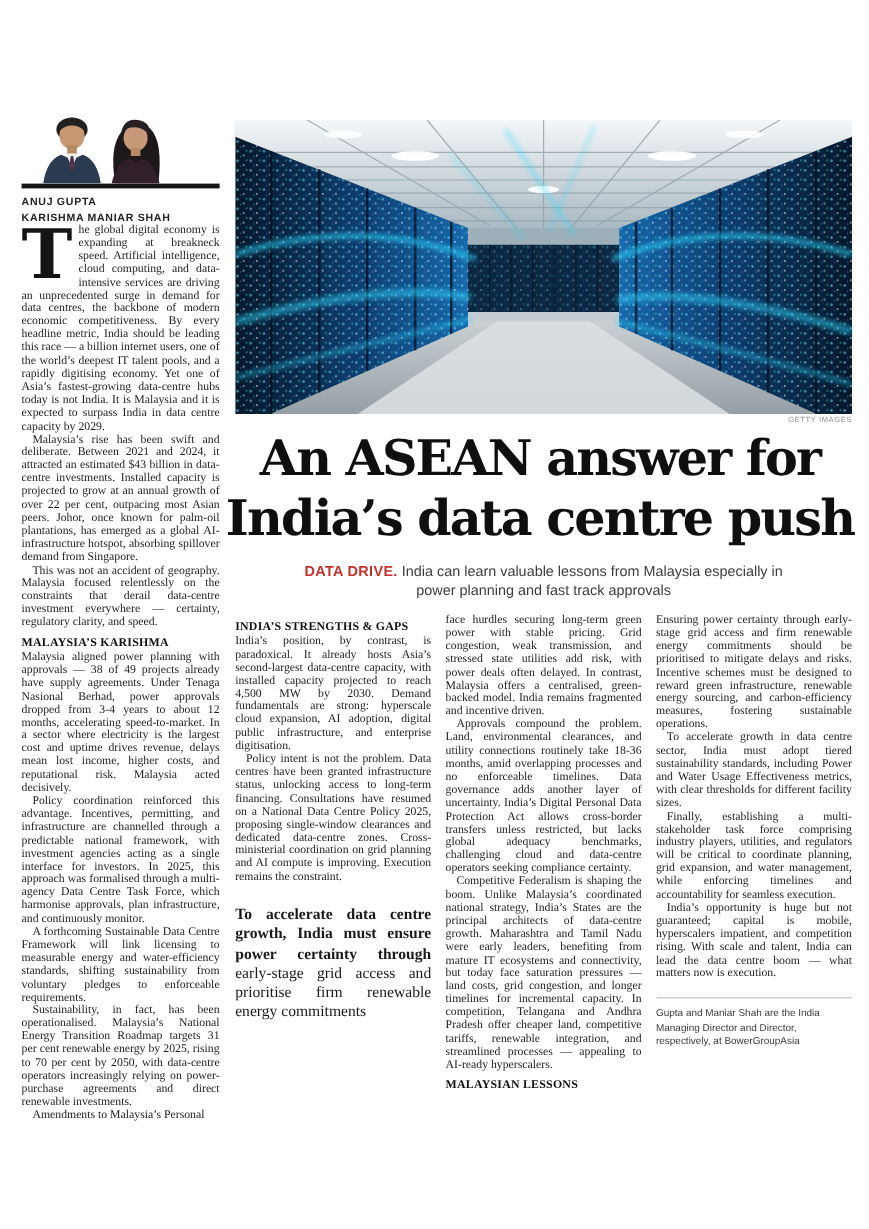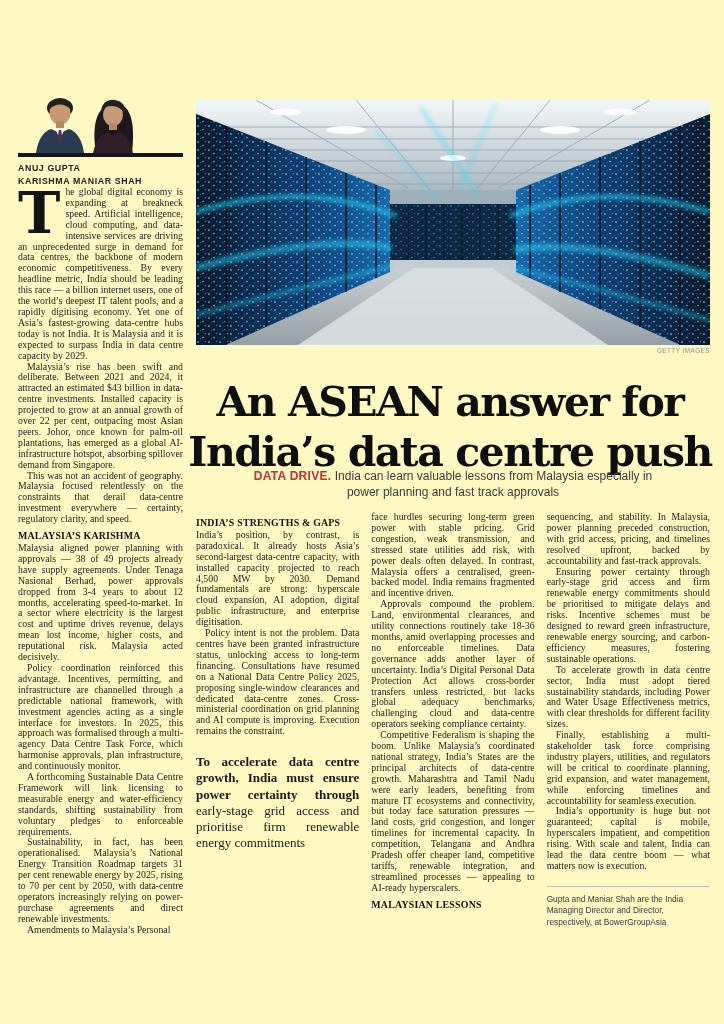--- a/index.html
+++ b/index.html
@@ -1,18 +1,18 @@
 <!DOCTYPE html>
 <html><head>
 <meta charset="utf-8">
 <style>
   * { margin:0; padding:0; box-sizing:border-box; }
   html,body { background:#e9e9e9; }
   .page {
-    position:relative; width:724px; height:1024px; background:#fef9c3;
+    position:relative; width:724px; height:1024px; background:#ffffff;
     margin:0 auto; overflow:hidden;
     font-family:"Liberation Serif", serif; color:#1b1b1b;
   }
   
   .byline-block { position:absolute; left:18px; top:92px; width:165px; }
   .headshots { position:relative; height:61px; }
   .headshot { position:absolute; bottom:0; }
   .headshot.man { left:12px; width:60px; height:60px; }
   .headshot.woman { left:64px; width:63px; height:61px; }
   .byline-rule { height:4px; background:#161616; width:165px; }
@@ -34,21 +34,21 @@
   }
   
   .hero { position:absolute; left:196px; top:100px; width:514px; height:245px; overflow:hidden; }
   .hero svg { display:block; width:100%; height:100%; }
   .photo-credit {
     position:absolute; left:196px; top:347px; width:514px; text-align:right;
     font-family:"Liberation Sans", sans-serif; font-size:6.3px; letter-spacing:.5px; color:#8d8d8d;
   }
   
   .headline {
-    position:absolute; left:186px; top:377px; width:528px; text-align:center;
+    position:absolute; left:186px; top:357px; width:528px; text-align:center;
     font-family:"DejaVu Serif", serif; font-weight:bold; color:#0f0f0f;
     font-size:41px; line-height:50px; letter-spacing:-1.5px;
   }
   .standfirst {
     position:absolute; left:236px; top:468px; width:434px; text-align:center;
     font-family:"Liberation Sans", sans-serif; font-size:12px; line-height:16px; color:#3c3c3c;
   }
   .kicker { font-weight:bold; letter-spacing:.3px; }
   
   .lower { position:absolute; left:196px; top:512px; width:514px; display:flex; gap:12px; }
@@ -233,21 +233,20 @@
     </div>
 
     <div class="col">
       <p>face hurdles securing long-term green power with stable pricing. Grid congestion, weak transmission, and stressed state utilities add risk, with power deals often delayed. In contrast, Malaysia offers a centralised, green-backed model. India remains fragmented and incentive driven.</p>
       <p>Approvals compound the problem. Land, environmental clearances, and utility connections routinely take 18-36 months, amid overlapping processes and no enforceable timelines. Data governance adds another layer of uncertainty. India’s Digital Personal Data Protection Act allows cross-border transfers unless restricted, but lacks global adequacy benchmarks, challenging cloud and data-centre operators seeking compliance certainty.</p>
       <p>Competitive Federalism is shaping the boom. Unlike Malaysia’s coordinated national strategy, India’s States are the principal architects of data-centre growth. Maharashtra and Tamil Nadu were early leaders, benefiting from mature IT ecosystems and connectivity, but today face saturation pressures — land costs, grid congestion, and longer timelines for incremental capacity. In competition, Telangana and Andhra Pradesh offer cheaper land, competitive tariffs, renewable integration, and streamlined processes — appealing to AI-ready hyperscalers.</p>
       <div class="section-head">MALAYSIAN LESSONS</div>
     </div>
 
     <div class="col">
-      <p>sequencing, and stability. In Malaysia, power planning preceded construction, with grid access, pricing, and timelines resolved upfront, backed by accountability and fast-track approvals.</p>
       <p>Ensuring power certainty through early-stage grid access and firm renewable energy commitments should be prioritised to mitigate delays and risks. Incentive schemes must be designed to reward green infrastructure, renewable energy sourcing, and carbon-efficiency measures, fostering sustainable operations.</p>
       <p>To accelerate growth in data centre sector, India must adopt tiered sustainability standards, including Power and Water Usage Effectiveness metrics, with clear thresholds for different facility sizes.</p>
       <p>Finally, establishing a multi-stakeholder task force comprising industry players, utilities, and regulators will be critical to coordinate planning, grid expansion, and water management, while enforcing timelines and accountability for seamless execution.</p>
       <p>India’s opportunity is huge but not guaranteed; capital is mobile, hyperscalers impatient, and competition rising. With scale and talent, India can lead the data centre boom — what matters now is execution.</p>
       <hr class="footer-rule">
       <div class="footer-credit">Gupta and Maniar Shah are the India Managing Director and Director, respectively, at BowerGroupAsia</div>
     </div>
 
   </div>
 </div>

